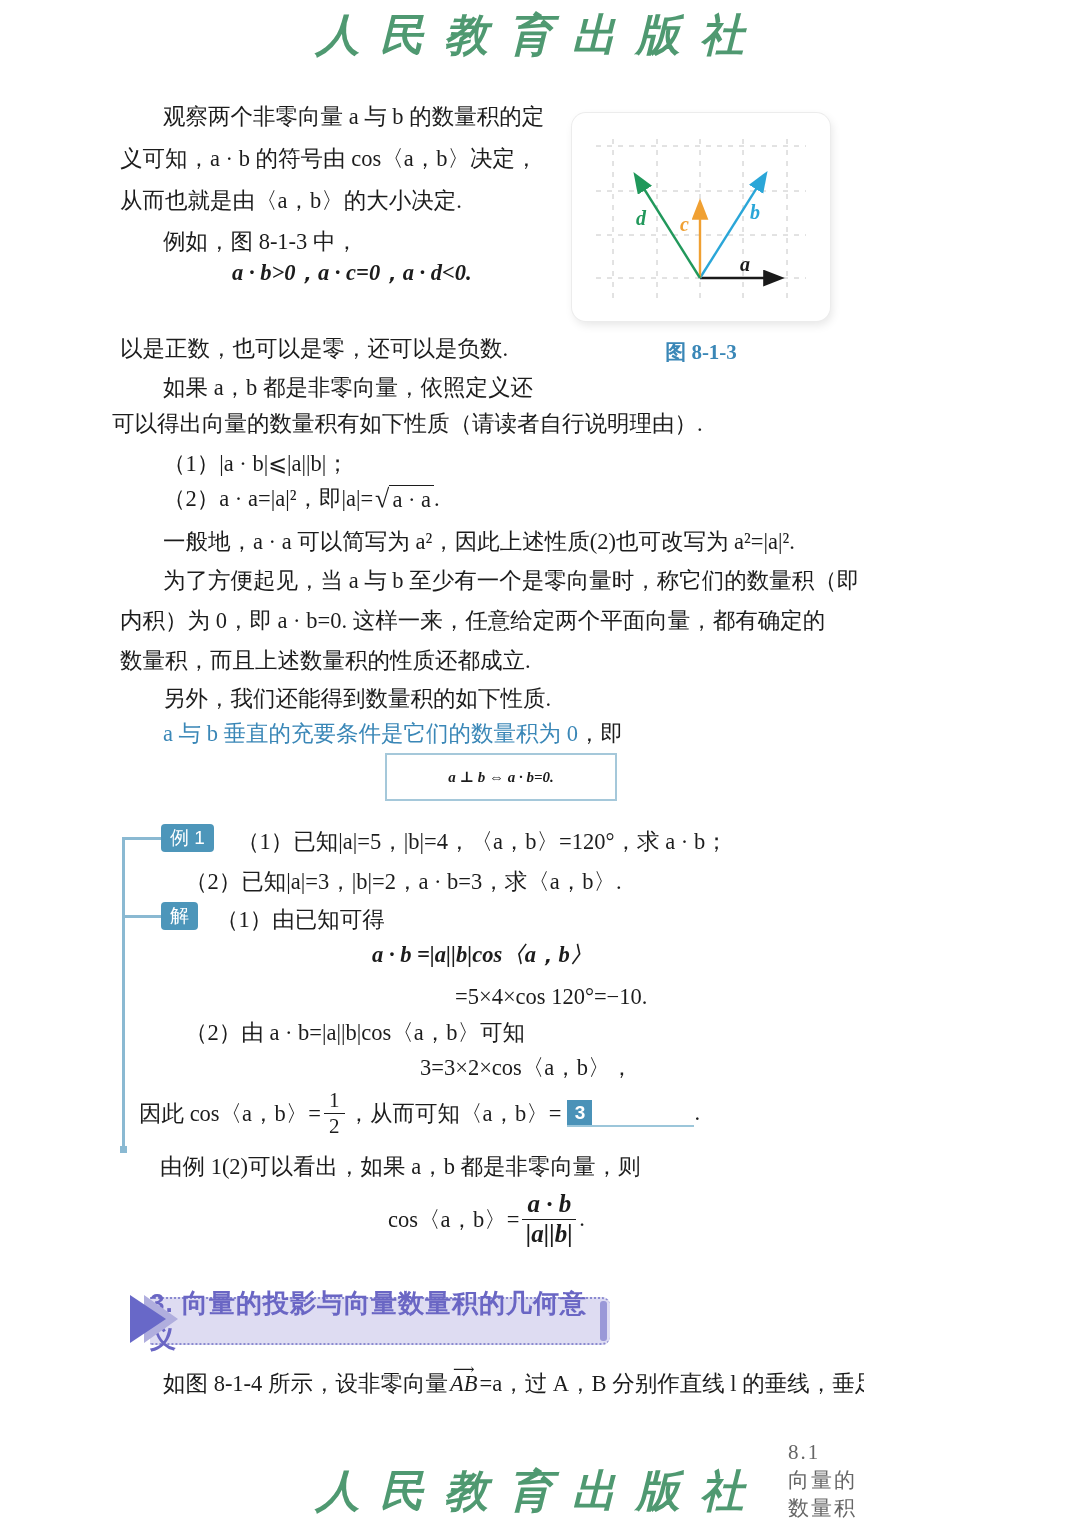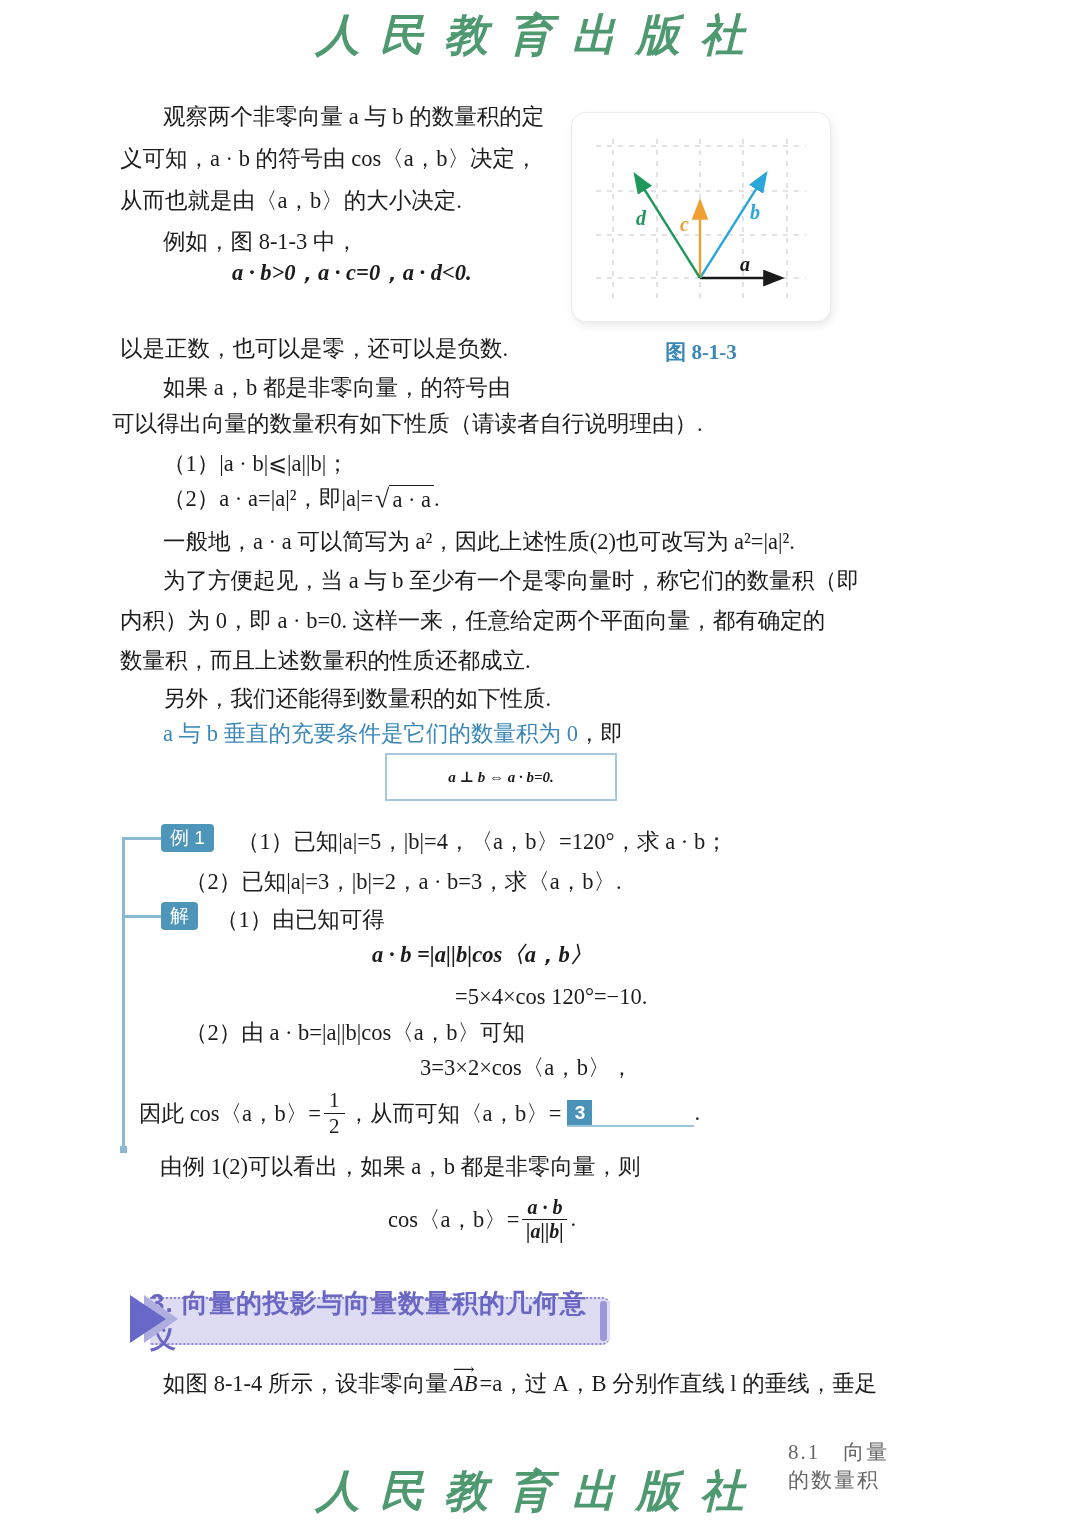--- a/index.html
+++ b/index.html
@@ -1,17 +1,17 @@
 <!DOCTYPE html>
 <html><head>
 <meta charset="utf-8">
 <style>
   html,body{margin:0;padding:0;background:#ffffff;}
   .page{position:relative;width:864px;height:1527px;background:#ffffff;overflow:hidden;
-        font-family:"Liberation Serif","DejaVu Serif",serif;color:#1c1c1c;padding-left:28px;}
+        font-family:"Liberation Serif","DejaVu Serif",serif;color:#1c1c1c;}
   .calli{position:absolute;left:0;width:1080px;text-align:center;color:#3d8f62;
          font-size:44px;font-style:italic;font-weight:bold;letter-spacing:20px;
          font-family:"DejaVu Serif",serif;opacity:.9;white-space:nowrap;}
   .line{position:absolute;font-size:22.5px;line-height:30px;white-space:nowrap;}
   .blue{color:#3a87b7;}
   .fig-card{position:absolute;left:572px;top:113px;width:258px;height:208px;background:#fff;
             border-radius:14px;box-shadow:0 0 0 1px #ececec,2px 4px 10px rgba(0,0,0,.10);}
   .fig-caption{position:absolute;left:572px;top:338px;width:258px;text-align:center;
                color:#3a87b7;font-weight:bold;font-size:21px;}
   .formula-box{position:absolute;left:385px;top:753px;width:228px;height:44px;
@@ -99,21 +99,21 @@
     </svg>
   </div>
   <div class="fig-caption">图 8-1-3</div>
 
   <div class="line" style="left:163px;top:102px;">观察两个非零向量 a 与 b 的数量积的定</div>
   <div class="line" style="left:120px;top:144px;">义可知，a · b 的符号由 cos〈a，b〉决定，</div>
   <div class="line" style="left:120px;top:186px;">从而也就是由〈a，b〉的大小决定.</div>
   <div class="line" style="left:163px;top:227px;">例如，图 8-1-3 中，</div>
   <div class="line it" style="left:232px;top:258px;">a · b&gt;0，a · c=0，a · d&lt;0.</div>
   <div class="line" style="left:120px;top:334px;">以是正数，也可以是零，还可以是负数.</div>
-  <div class="line" style="left:163px;top:373px;">如果 a，b 都是非零向量，的符号由</div>
+  <div class="line" style="left:163px;top:373px;">如果 a，b 都是非零向量，依照定义还</div>
   <div class="line" style="left:112px;top:409px;">可以得出向量的数量积有如下性质（请读者自行说明理由）.</div>
   <div class="line" style="left:163px;top:449px;">（1）|a · b|⩽|a||b|；</div>
 
   <div class="flexline" style="left:163px;top:483px;">
     <span>（2）a · a=|a|²，即|a|=</span>
       <span class="sqrt-sym">√</span>
       <span class="radicand">a · a</span>
       <span>.</span>
   </div>
 
@@ -154,21 +154,21 @@
     <span>，从而可知〈a，b〉=</span>
     <span class="blank-box">3</span>
     <span class="blank-line"></span>
     <span>.</span>
   </div>
 
   <div class="line" style="left:160px;top:1152px;">由例 1(2)可以看出，如果 a，b 都是非零向量，则</div>
 
   <div class="flexline" style="left:388px;top:1184px;height:70px;">
     <span>cos〈a，b〉=</span>
-    <span class="frac it" style="font-size:20px;">
+    <span class="frac it" style="font-size:25px;">
       <span class="num">a · b</span>
       <span class="den">|a||b|</span>
     </span>
     <span>.</span>
   </div>
 
   <div class="banner-strip">
     <span class="banner-title">3. 向量的投影与向量数量积的几何意义</span>
     <span class="fold"></span>
   </div>

